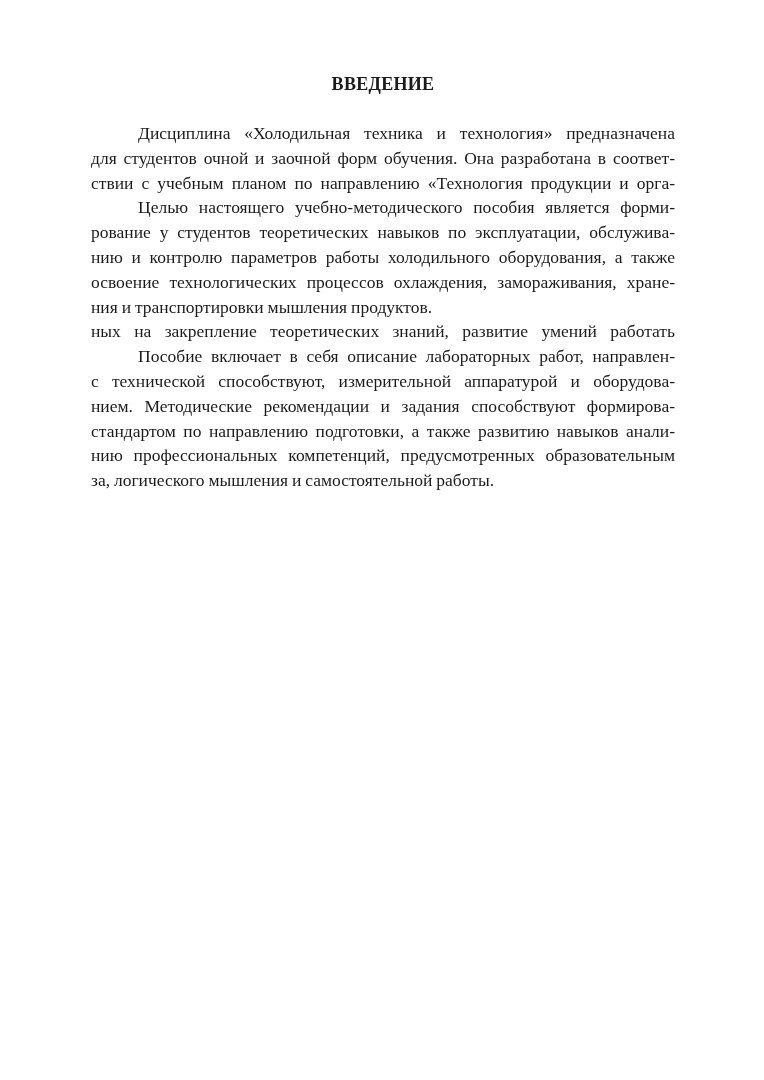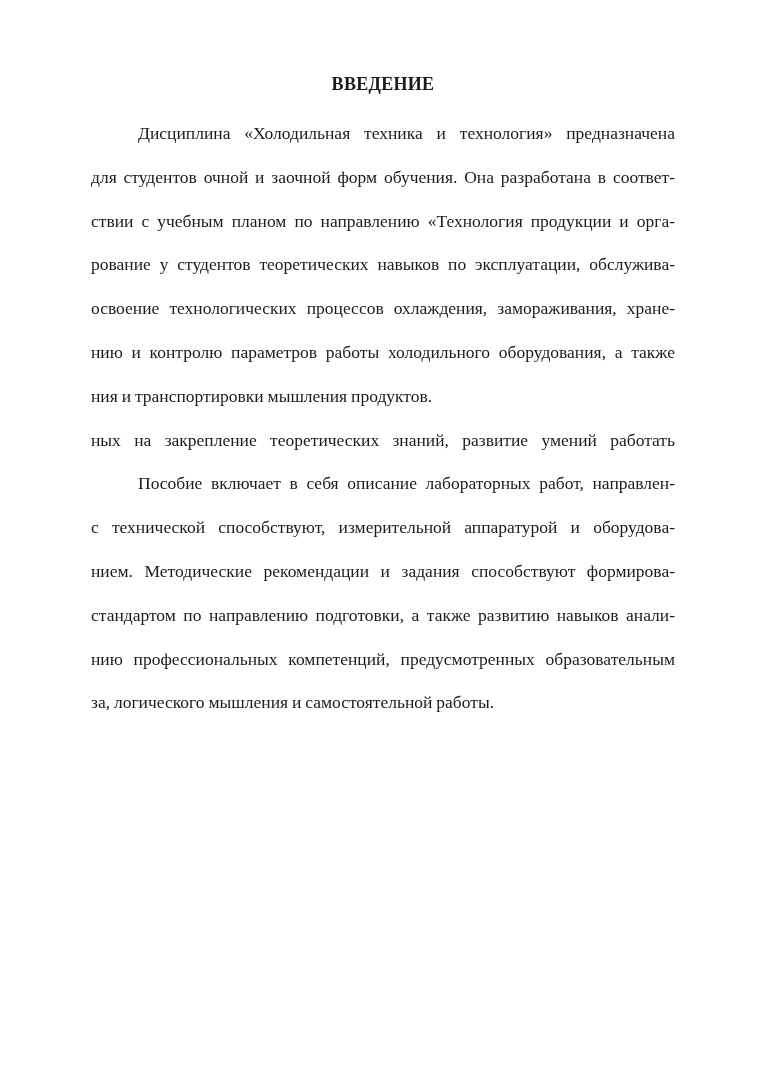--- a/index.html
+++ b/index.html
@@ -33,21 +33,20 @@
   .para {
     margin: 0;
   }
   .line {
     font-size: 17.5px;
     line-height: 24.8px;
     text-align: justify;
     text-align-last: justify;
     word-spacing: -0.5px;
     white-space: normal;
-    margin-top: 19px;
   }
   .line.first {
     text-indent: 47px;
   }
   .line.last {
     text-align-last: left;
   }
   .page-number {
     position: absolute;
     top: 1010px;
@@ -67,23 +66,24 @@
 
     <h1 class="doc-title">ВВЕДЕНИЕ</h1>
 
     <div class="para">
       <div class="line first">Дисциплина «Холодильная техника и технология» предназначена</div>
       <div class="line">для студентов очной и заочной форм обучения. Она разработана в соответ-</div>
       <div class="line">ствии с учебным планом по направлению «Технология продукции и орга-</div>
     </div>
 
     <div class="para">
+      <div class="line first">Целью настоящего учебно-методического пособия является форми-</div>
       <div class="line">рование у студентов теоретических навыков по эксплуатации, обслужива-</div>
+      <div class="line">нию и контролю параметров работы холодильного оборудования, а также</div>
       <div class="line">освоение технологических процессов охлаждения, замораживания, хране-</div>
-      <div class="line">нию и контролю параметров работы холодильного оборудования, а также</div>
       <div class="line last">ния и транспортировки мышления продуктов.</div>
     </div>
 
     <div class="para">
       <div class="line">ных на закрепление теоретических знаний, развитие умений работать</div>
       <div class="line first">Пособие включает в себя описание лабораторных работ, направлен-</div>
       <div class="line">с технической способствуют, измерительной аппаратурой и оборудова-</div>
       <div class="line">нием. Методические рекомендации и задания способствуют формирова-</div>
       <div class="line">стандартом по направлению подготовки, а также развитию навыков анали-</div>
       <div class="line">нию профессиональных компетенций, предусмотренных образовательным</div>

